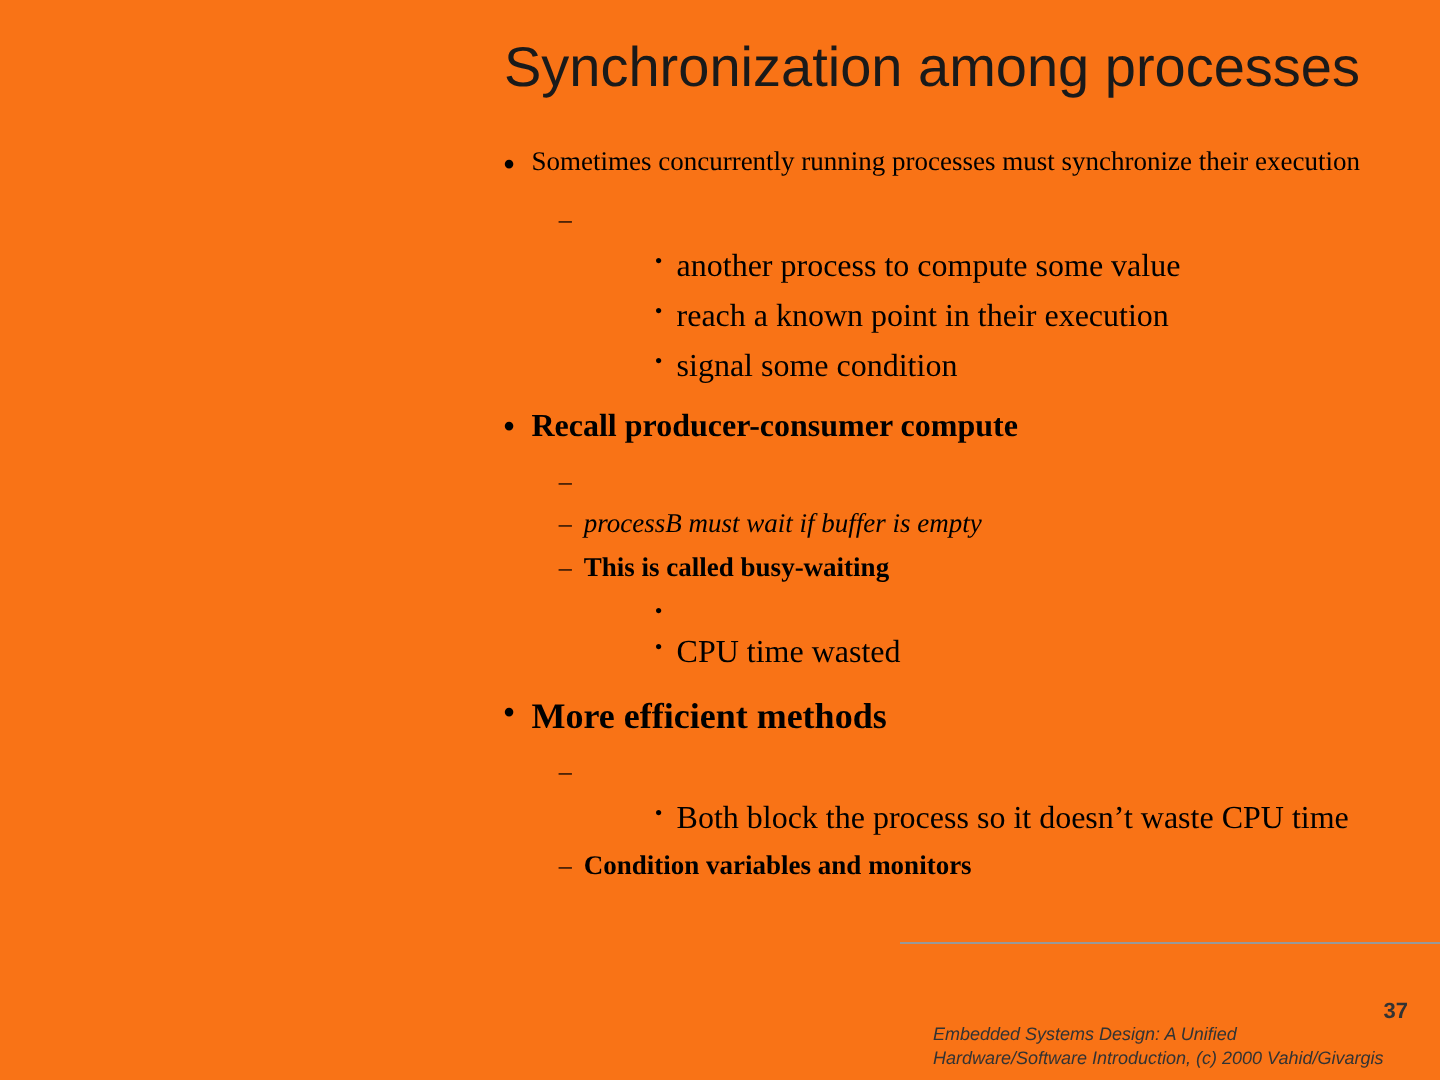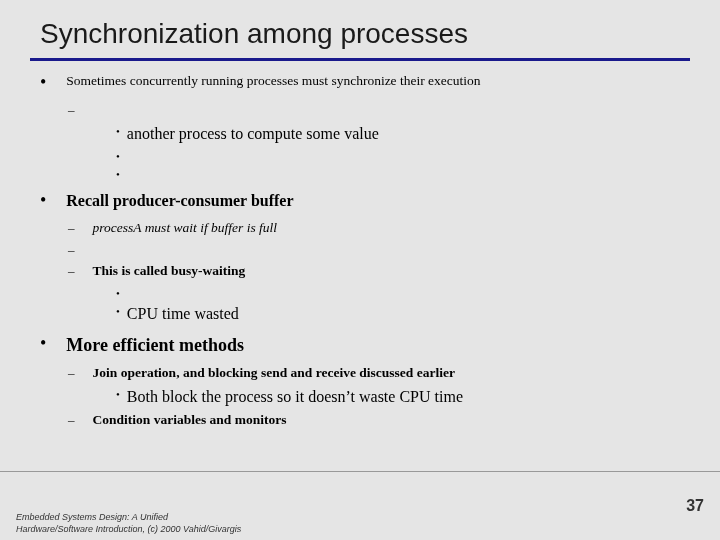--- a/index.html
+++ b/index.html
@@ -7,24 +7,25 @@
       width: 720px;
       height: 540px;
       background: #ffffff;
       font-family: 'Times New Roman', Times, serif;
       overflow: hidden;
       position: relative;
     }
     .slide {
       width: 720px;
       height: 540px;
-      background: #e5e5e5;
+      background: #f97316;
       display: flex;
       flex-direction: column;
       padding: 0;
+      align-items: flex-end;
     }
     .title-area {
       padding: 18px 40px 8px 40px;
     }
     .slide-title {
       font-size: 28px;
       font-weight: normal;
       color: #1a1a1a;
       font-family: Arial, sans-serif;
     }
@@ -46,21 +47,20 @@
     }
     .bullet-dot {
       font-size: 18px;
       margin-right: 8px;
       margin-top: -2px;
       color: #000;
     }
     .bullet-text {
       font-size: 13.5px;
       color: #000;
-      margin-left: 12px;
     }
     .sub-bullet {
       margin-left: 28px;
       margin-bottom: 2px;
     }
     .sub-bullet-dash {
       display: flex;
       align-items: flex-start;
       margin-bottom: 2px;
     }
@@ -91,21 +91,21 @@
       display: flex;
       justify-content: space-between;
       align-items: center;
       padding: 4px 16px;
       font-size: 9px;
       color: #333;
       font-family: Arial, sans-serif;
       font-style: italic;
     }
     .footer-left { line-height: 1.4; margin-top: 35px; }
-    .footer-right { font-size: 16px; font-style: normal; font-weight: bold; }
+    .footer-right { font-size: 11px; font-style: normal; font-weight: bold; }
   </style>
 </head>
 <body>
 
 <div class="slide">
   <div class="title-area">
     <span class="slide-title">Synchronization among processes</span>
   </div>
   <div class="blue-rule"></div>
 
@@ -118,37 +118,39 @@
     <div class="sub-bullet">
       <div class="sub-bullet-dash">
         <span class="dash">–</span>
       </div>
       <div class="sub-sub-bullet">
         <span class="small-dot">•</span>
         <span class="small-text">another process to compute some value</span>
       </div>
       <div class="sub-sub-bullet">
         <span class="small-dot">•</span>
+        <span class="small-text">reach a known point in their execution</span>
       </div>
       <div class="sub-sub-bullet">
         <span class="small-dot">•</span>
+        <span class="small-text">signal some condition</span>
       </div>
     </div>
 
     <div class="bullet-main section-gap">
       <span class="bullet-dot">•</span>
-      <span class="bullet-text bold" style="font-size:16px;">Recall producer-consumer buffer</span>
+      <span class="bullet-text bold" style="font-size:16px;">Recall producer-consumer compute</span>
     </div>
     <div class="sub-bullet">
       <div class="sub-bullet-dash">
         <span class="dash">–</span>
-        <span class="bullet-text italic"><span class="italic">processA</span> must wait if <span class="italic">buffer</span> is full</span>
       </div>
       <div class="sub-bullet-dash">
         <span class="dash">–</span>
+        <span class="bullet-text italic"><span class="italic">processB</span> must wait if <span class="italic">buffer</span> is empty</span>
       </div>
       <div class="sub-bullet-dash">
         <span class="dash">–</span>
         <span class="bullet-text bold">This is called busy-waiting</span>
       </div>
       <div class="sub-sub-bullet">
         <span class="small-dot">•</span>
       </div>
       <div class="sub-sub-bullet">
         <span class="small-dot">•</span>
@@ -156,21 +158,20 @@
       </div>
     </div>
 
     <div class="bullet-main section-gap">
       <span class="bullet-dot">•</span>
       <span class="bullet-text bold" style="font-size:18px;">More efficient methods</span>
     </div>
     <div class="sub-bullet">
       <div class="sub-bullet-dash">
         <span class="dash">–</span>
-        <span class="bullet-text bold">Join operation, and blocking send and receive discussed earlier</span>
       </div>
       <div class="sub-sub-bullet">
         <span class="small-dot">•</span>
         <span class="small-text">Both block the process so it doesn’t waste CPU time</span>
       </div>
       <div class="sub-bullet-dash">
         <span class="dash">–</span>
         <span class="bullet-text bold">Condition variables and monitors</span>
       </div>
     </div>

